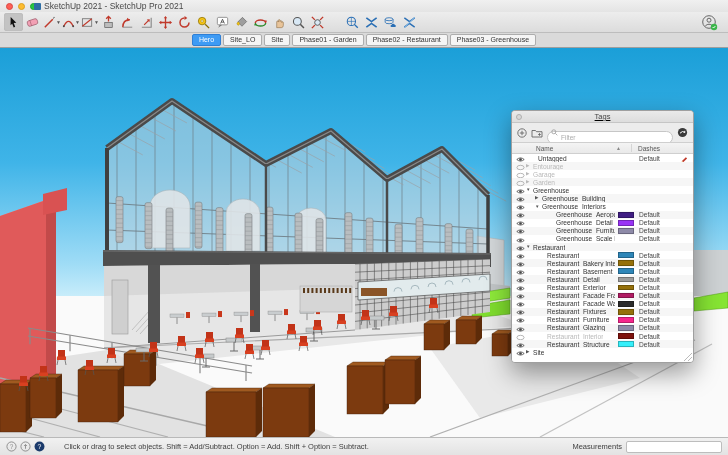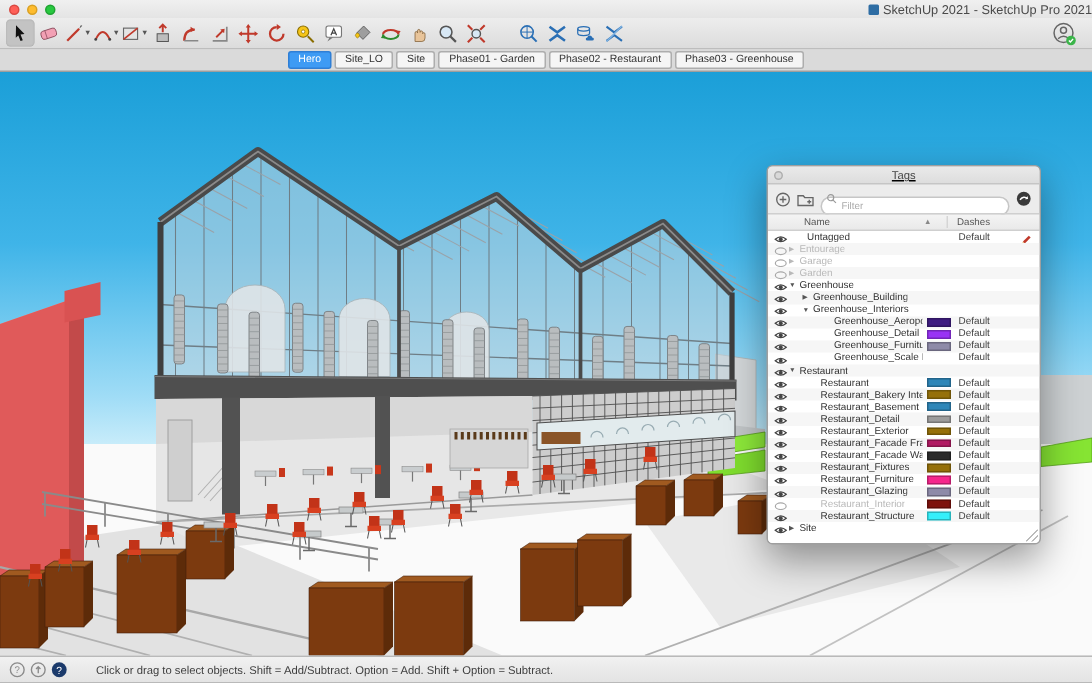--- a/index.html
+++ b/index.html
@@ -5,21 +5,21 @@
   html,body{margin:0;padding:0;background:#888;}
   *{box-sizing:border-box;font-family:"Liberation Sans",sans-serif;}
   #window{position:relative;width:728px;height:455px;background:#ECECEC;overflow:hidden;}
 
   
   #titlebar{position:absolute;left:0;top:0;width:728px;height:12px;background:linear-gradient(#F0F0F0,#E4E4E4);}
   .tl{position:absolute;top:3px;width:7px;height:7px;border-radius:50%;}
   #tl-close{left:6px;background:#FF5F57;border:.5px solid #D94942;}
   #tl-min{left:18px;background:#FEBC2E;border:.5px solid #D9A022;}
   #tl-max{left:30px;background:#28C840;border:.5px solid #1FA332;}
-  #window-title{position:absolute;left:0;right:0;top:1px;text-align:right;font-size:8.5px;color:#4A4A4A;}
+  #window-title{position:absolute;left:0;right:0;top:1px;text-align:left;font-size:8.5px;color:#4A4A4A;padding-left:34px;}
   #window-title .appicon{display:inline-block;width:7px;height:7px;background:#2E6DA4;border-radius:1px;margin-right:3px;vertical-align:-1px;}
 
   
   #toolbar{position:absolute;left:0;top:12px;width:728px;height:21px;background:linear-gradient(#EDEDED,#DCDCDC);border-bottom:1px solid #BDBDBD;display:flex;align-items:center;padding:0 4px;}
   .tool{width:19px;height:18px;display:flex;align-items:center;justify-content:center;border-radius:3px;position:relative;flex:0 0 auto;}
   .tool.active{background:#C3C3C3;box-shadow:inset 0 0 1px #999;}
   .tool .dd{font-size:5px;color:#555;margin-left:-1px;}
   .tgap{width:16px;flex:0 0 auto;}
   #account-btn{margin-left:auto;margin-right:6px;flex:0 0 auto;width:17px;height:17px;}
 
@@ -1054,14 +1054,18 @@
     </svg>
     <svg class="sb-icon" viewBox="0 0 12 12">
       <circle cx="6" cy="6" r="5" fill="none" stroke="#8A8A8A"></circle>
       <path d="M6 8.5 V4 M4.4 5.4 L6 3.8 L7.6 5.4" stroke="#8A8A8A" fill="none"></path>
     </svg>
     <svg class="sb-icon" viewBox="0 0 12 12">
       <circle cx="6" cy="6" r="5.4" fill="#1B3A6B"></circle>
       <text x="6" y="8.8" font-size="7.5" text-anchor="middle" fill="#FFF" font-family="Liberation Sans, sans-serif">?</text>
     </svg>
     <span id="status-hint">Click or drag to select objects. Shift = Add/Subtract. Option = Add. Shift + Option = Subtract.</span>
+    <div id="measure-wrap">
+      <span id="measure-label">Measurements</span>
+      <input id="measure-input" value="" style="">
+    </div>
   </div>
 </div>
 
 </body></html>

